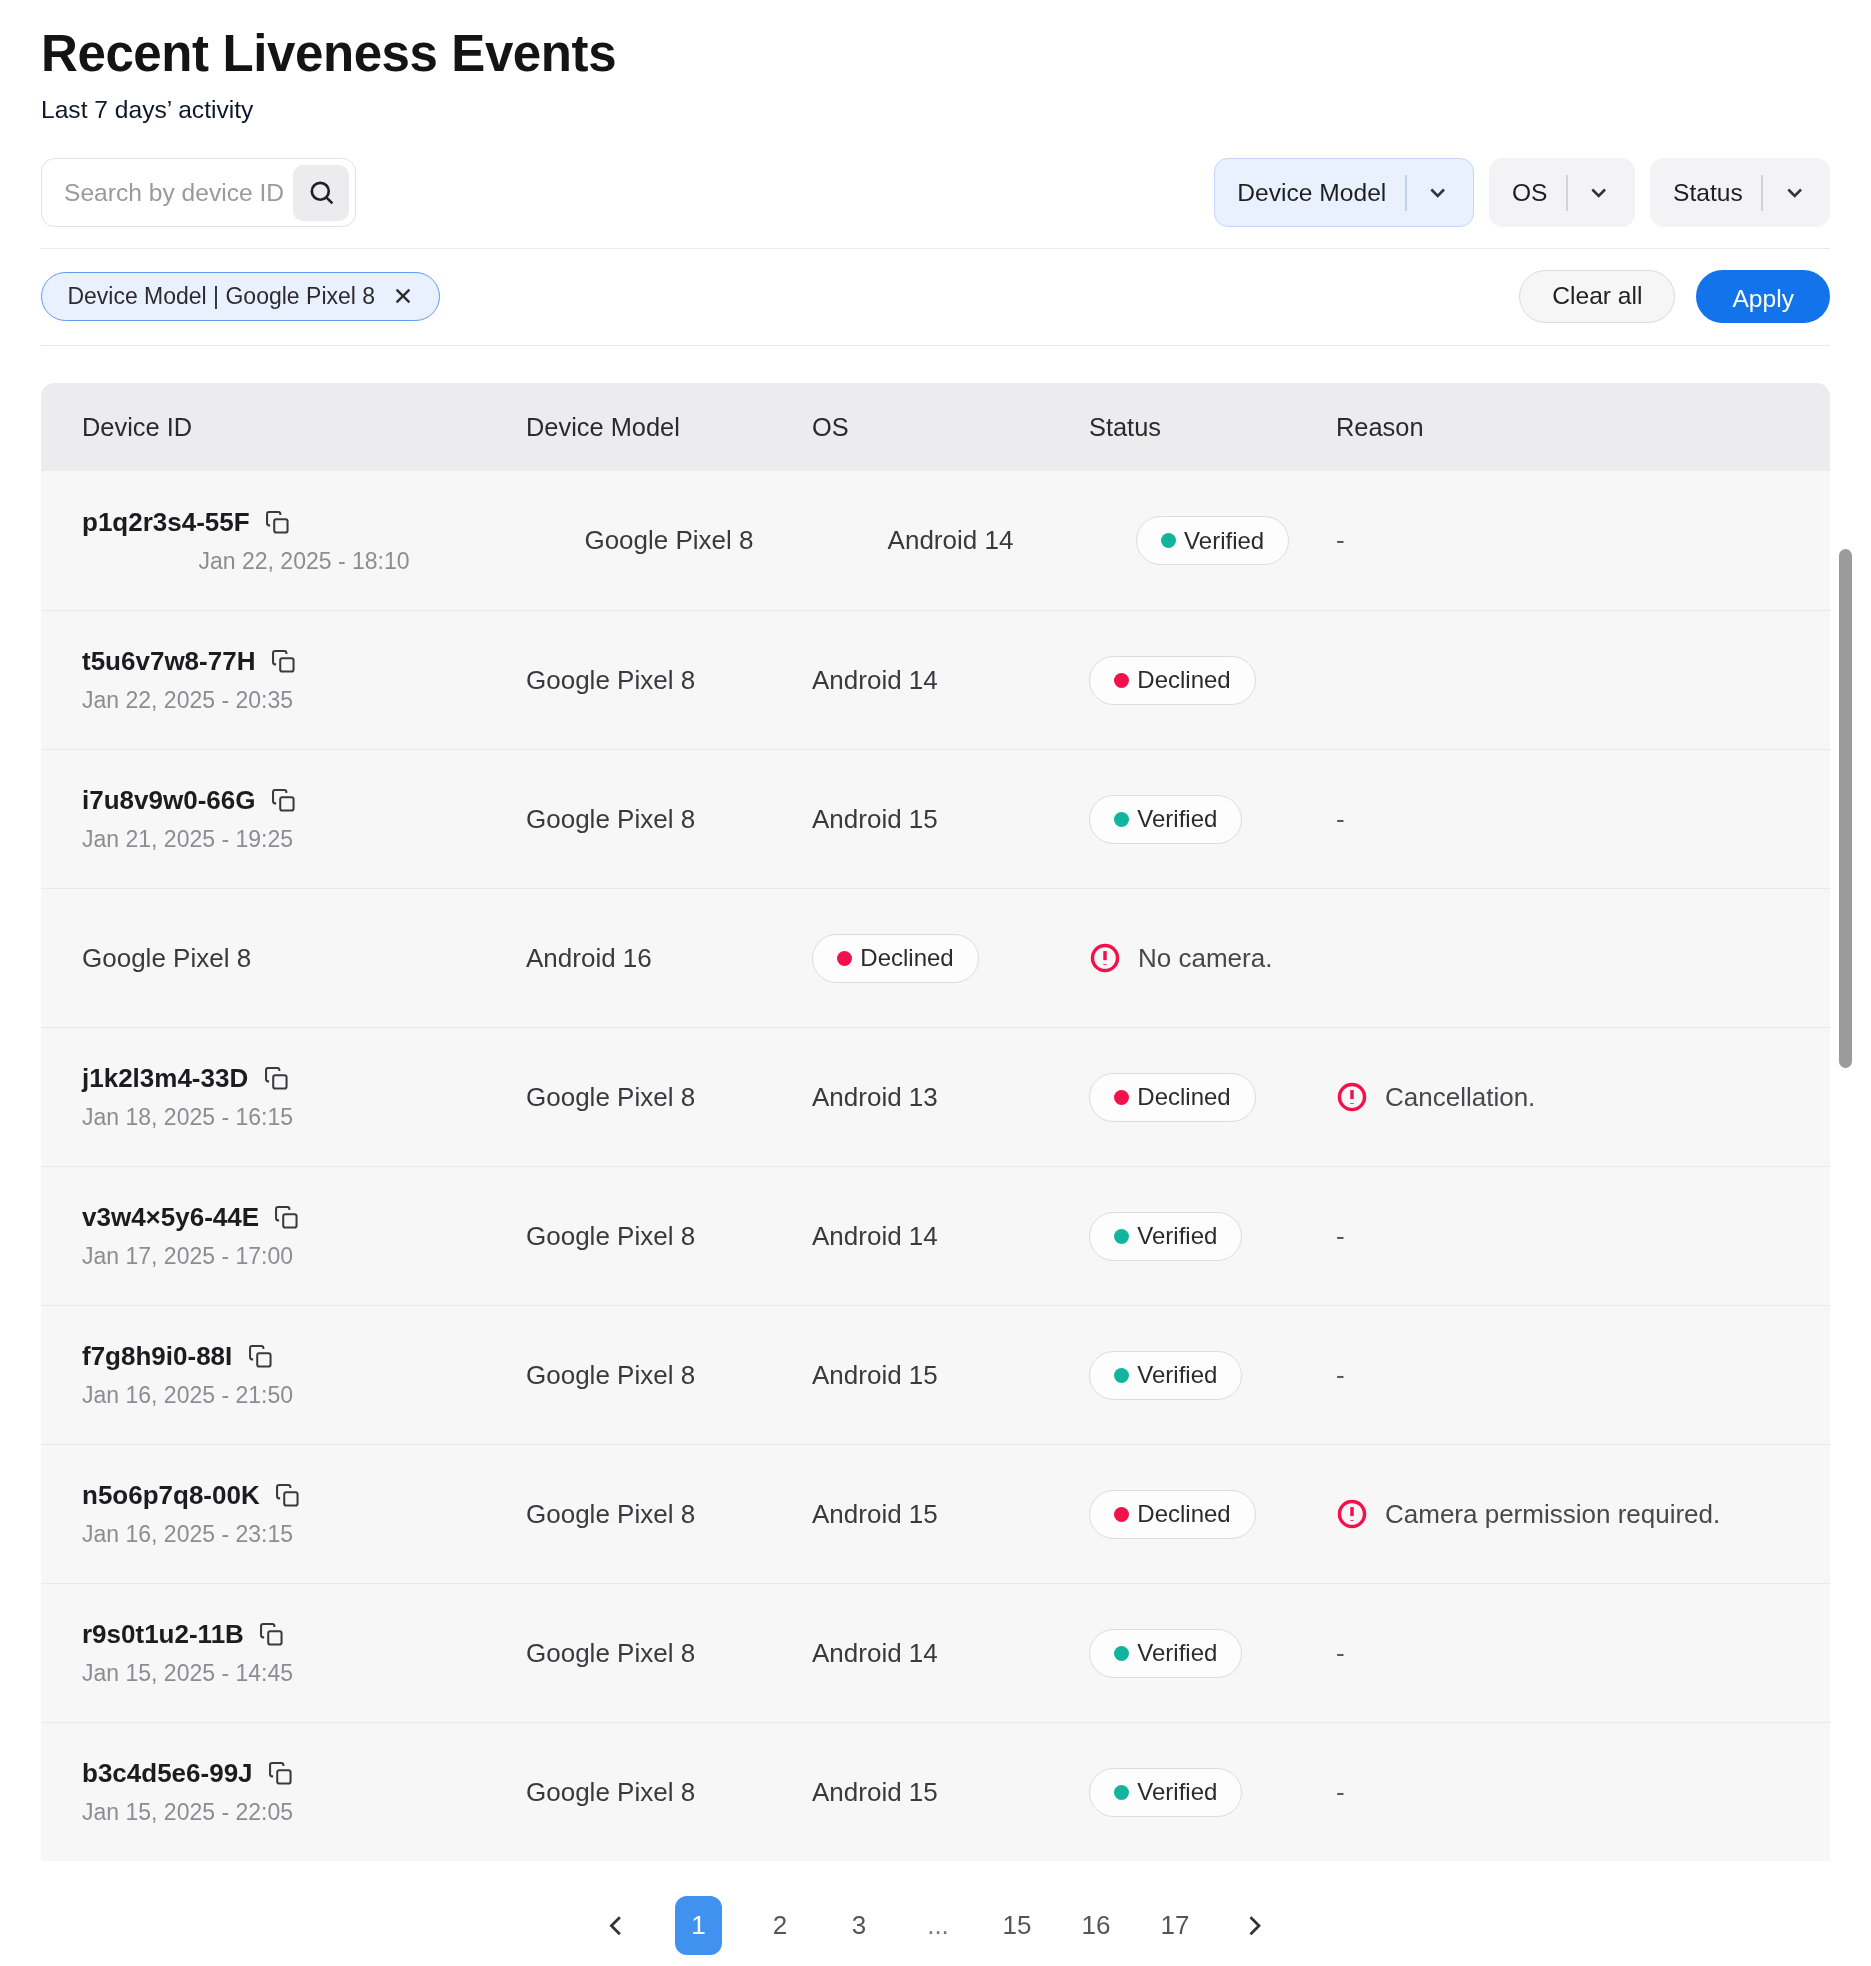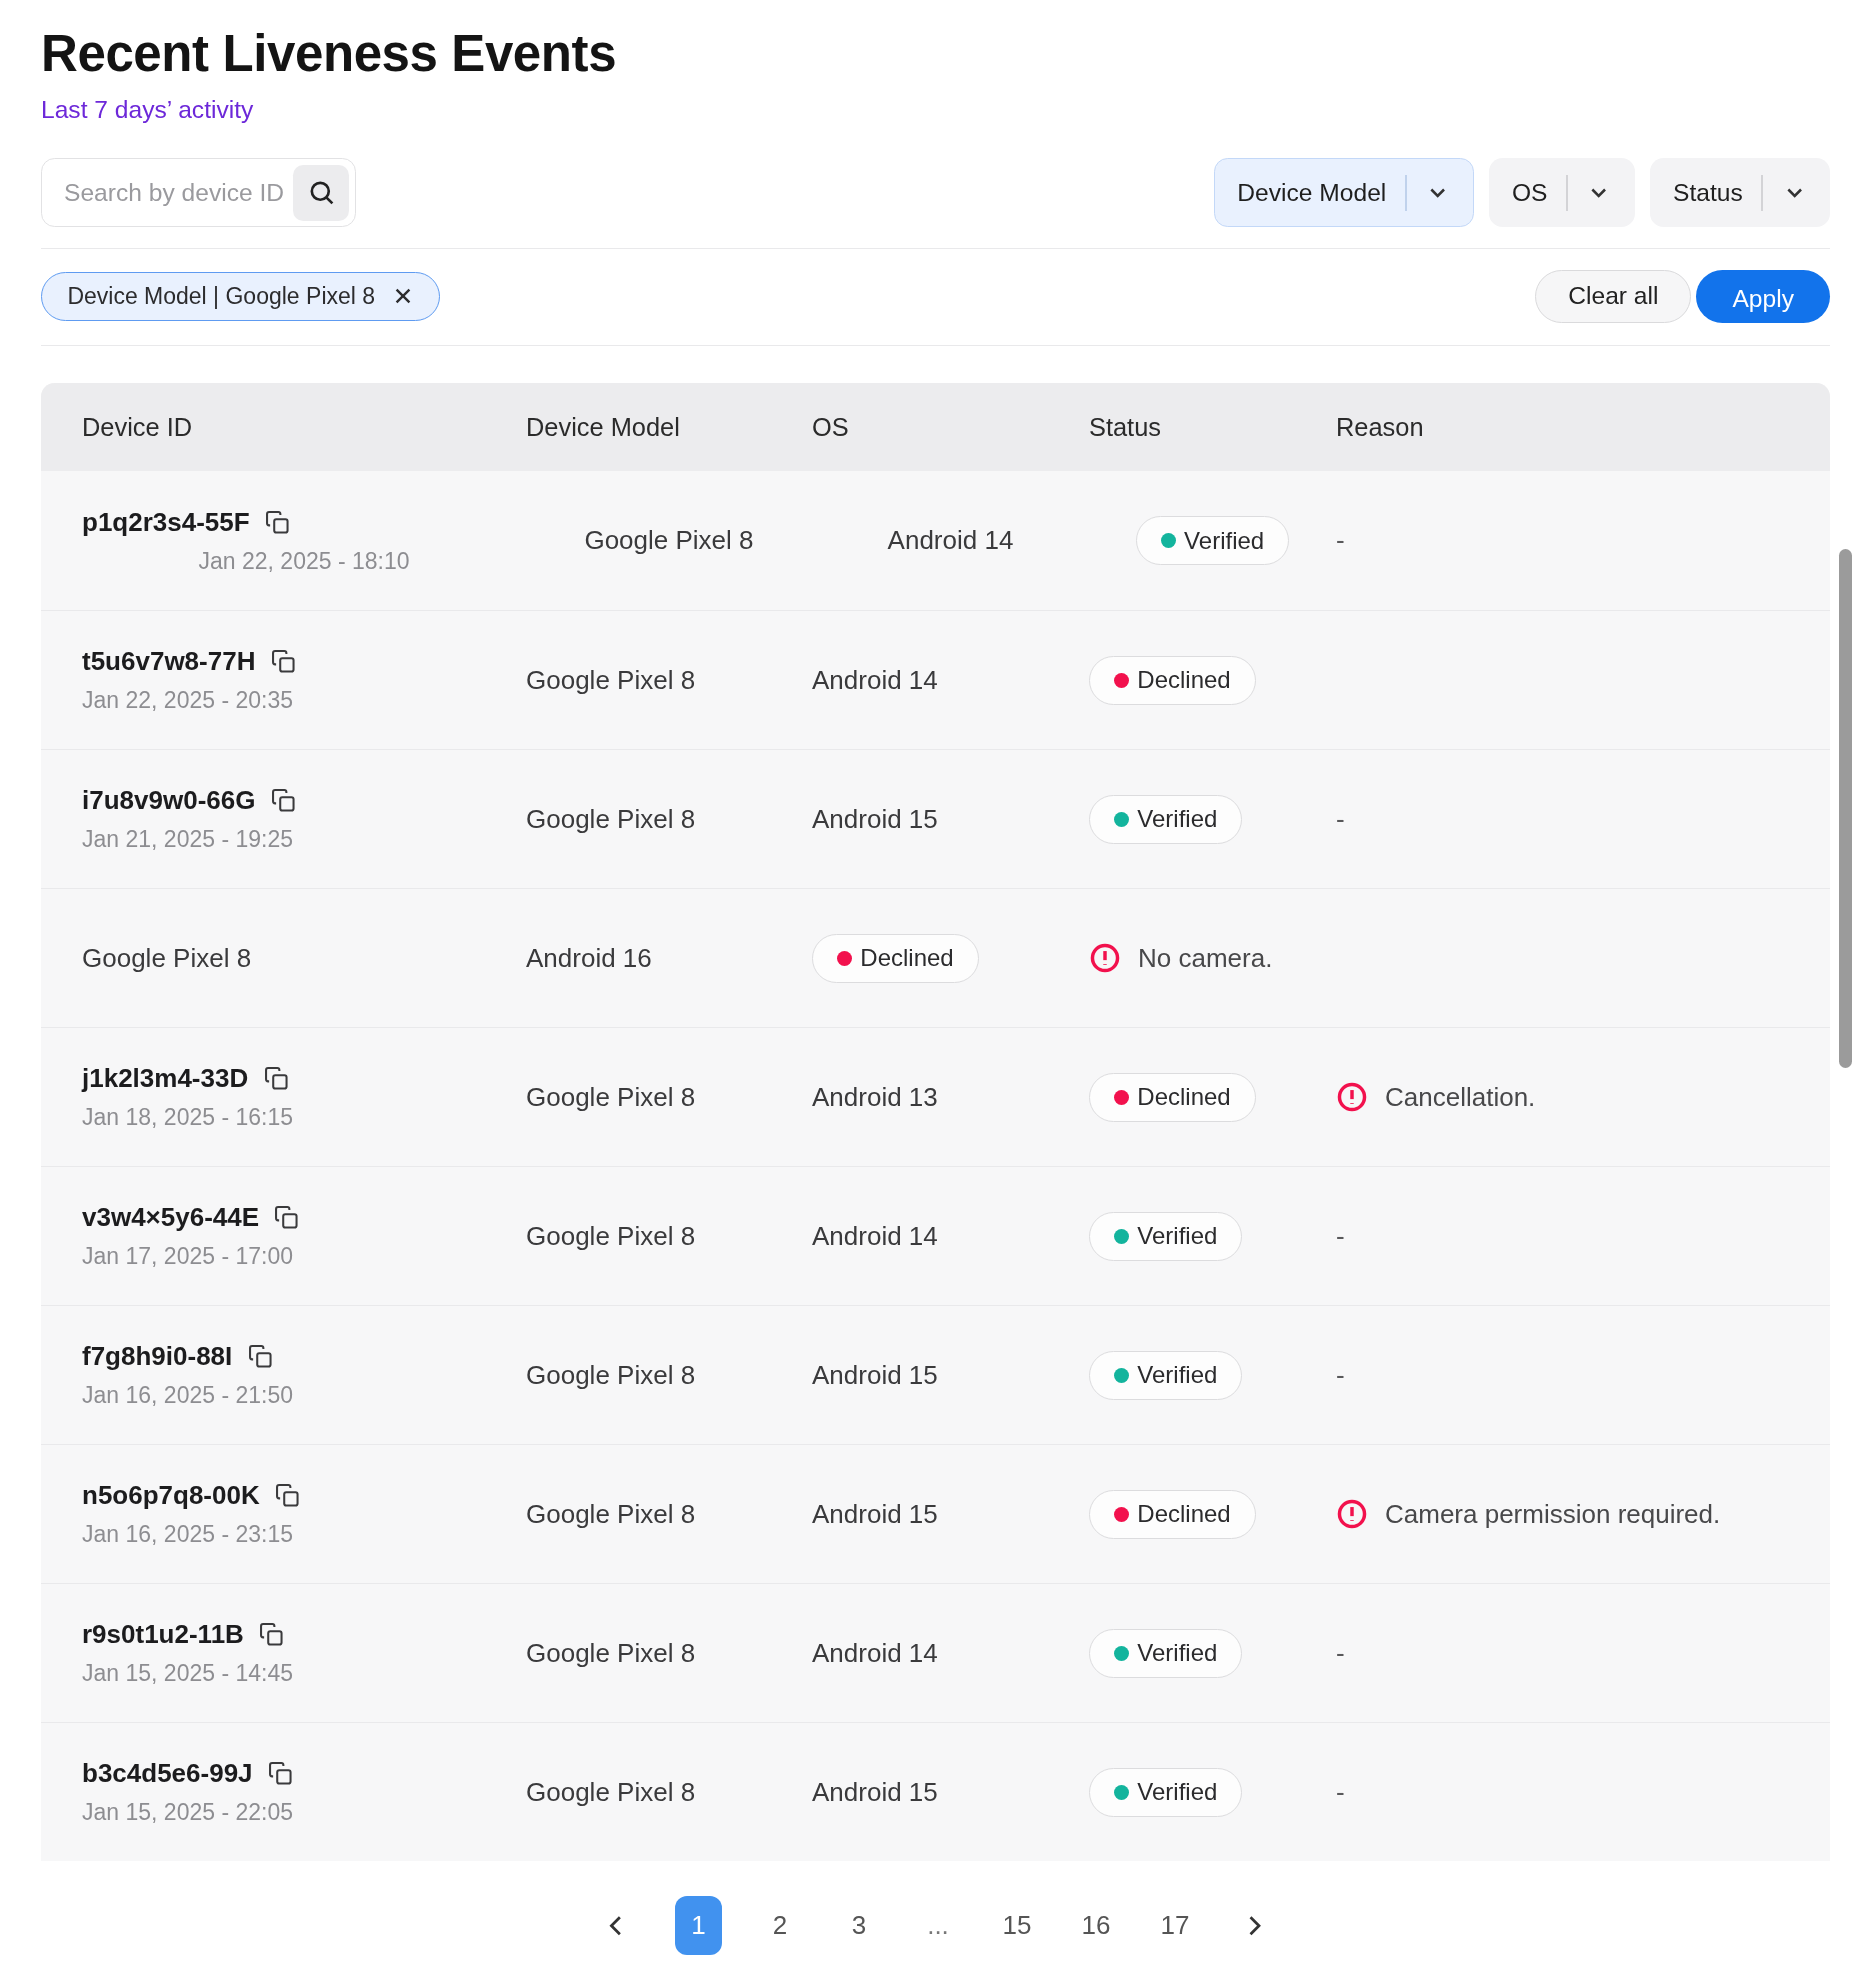--- a/index.html
+++ b/index.html
@@ -10,21 +10,21 @@
   }
   *{box-sizing:border-box;}
   html,body{margin:0;padding:0;}
   body{
     width:1871px;height:1966px;overflow:hidden;position:relative;
     background:#ffffff;color:#1f1f1f;
     font-family:"Liberation Sans", sans-serif;
   }
   .page{padding:25.4px 41px 0;}
   h1{font-size:51px;font-weight:700;letter-spacing:-0.4px;margin:0;color:#141414;line-height:1.15;}
-  .subtitle{font-size:24.6px;color:#6d28d9;margin:12px 0 0;line-height:1.15;}
+  .subtitle{font-size:24.6px;color:#0f172a;margin:12px 0 0;line-height:1.15;}
 
   
   .toolbar{display:flex;justify-content:space-between;align-items:flex-end;margin-top:34px;}
   .search{width:315px;height:69px;border:1.7px solid #e2e2e4;border-radius:13.6px;display:flex;align-items:center;background:#fff;}
   .search input{border:none;outline:none;background:transparent;font-size:24.6px;color:#333;
     padding:0 0 0 22px;flex:1;min-width:0;font-family:inherit;}
   .search input::placeholder{color:#9a9a9e;}
   .search-btn{width:56px;height:56px;margin-right:6px;border:none;border-radius:10.2px;background:#ececee;
     display:flex;align-items:center;justify-content:center;cursor:pointer;flex:none;}
   .search-btn svg{width:29px;height:29px;stroke:#222;stroke-width:2.2;fill:none;}
@@ -36,21 +36,21 @@
   .dropdown.active .dd-sep{background:#c0d2ec;}
   .chev{width:25.4px;height:25.4px;stroke:#333;stroke-width:2.4;fill:none;}
 
   .divider{height:1.7px;background:#e9e9eb;margin-top:20.3px;}
 
   
   .chip-row{display:flex;justify-content:space-between;align-items:center;padding:20.3px 0 22px;}
   .chip{display:flex;align-items:center;gap:17px;background:#e9f1fe;border:1.7px solid #5e9bf1;border-radius:847px;
     padding:0 25.4px;height:49px;font-size:23px;color:#2c2c2e;cursor:pointer;}
   .chip .x{width:22px;height:22px;stroke:#2c2c2e;stroke-width:2.6;fill:none;cursor:pointer;}
-  .chip-actions{display:flex;gap:5px;align-items:center;}
+  .chip-actions{display:flex;gap:21px;align-items:center;}
   .btn-clear{height:53px;padding:0 32px;border-radius:847px;background:#f6f6f7;border:1.7px solid #dadadc;
     font-size:24.6px;color:#222;cursor:pointer;font-family:inherit;}
   .btn-apply{height:53px;padding:15px 36px;border-radius:847px;background:var(--accent);border:none;
     font-size:24.6px;color:#fff;cursor:pointer;font-family:inherit;}
 
   
   .table{margin-top:37px;border-radius:13.6px 13.6px 0 0;overflow:hidden;background:#f7f7f8;}
   .thead,.trow{display:grid;grid-template-columns:444px 286px 277px 247px 1fr;padding-left:41px;align-items:center;}
   .thead{height:88px;background:#ececee;font-size:25.4px;font-weight:500;color:#2b2b2b;}
   .trow{height:139px;border-top:1.7px solid #e9e9eb;font-size:26px;color:#3a3a3c;}

